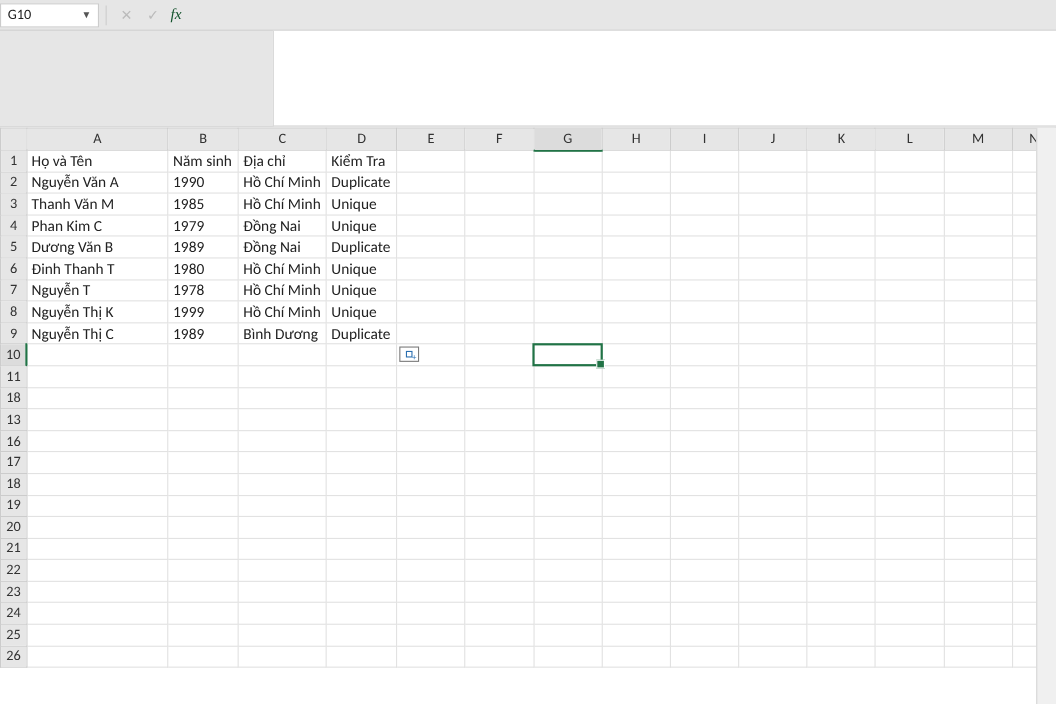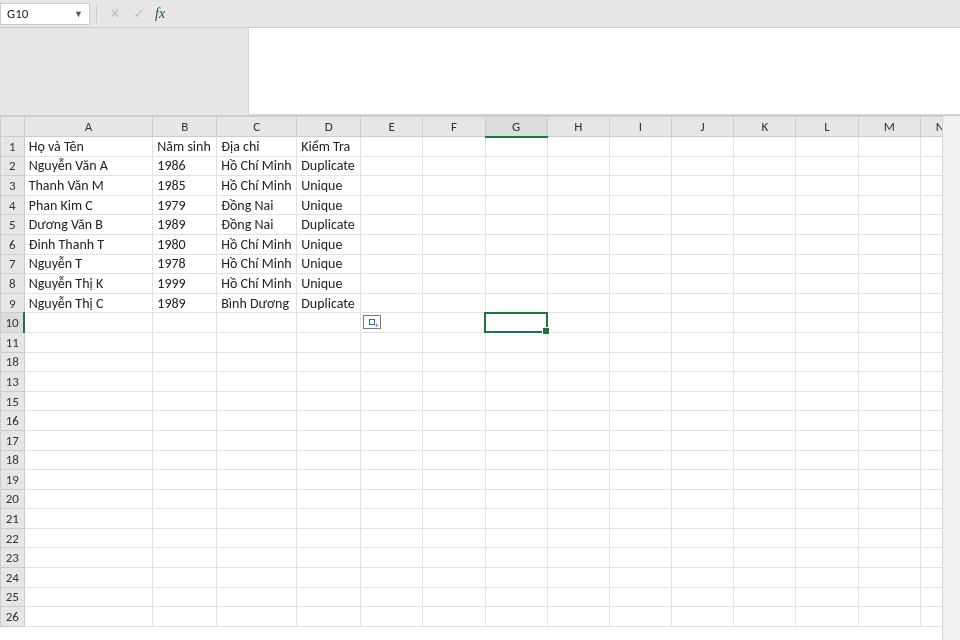--- a/index.html
+++ b/index.html
@@ -111,21 +111,21 @@
           <td class="cell colI"></td>
           <td class="cell colJ"></td>
           <td class="cell colK"></td>
           <td class="cell colL"></td>
           <td class="cell colM"></td>
           <td class="cell colN"></td>
         </tr>
         <tr>
           <td class="rowhead">2</td>
           <td class="cell colA">Nguyễn Văn A</td>
-          <td class="cell colB ralign">1986</td>
+          <td class="cell colB ralign">1990</td>
           <td class="cell colC">Hồ Chí Minh</td>
           <td class="cell colD">Duplicate</td>
           <td class="cell colE"></td>
           <td class="cell colF"></td>
           <td class="cell colG"></td>
           <td class="cell colH"></td>
           <td class="cell colI"></td>
           <td class="cell colJ"></td>
           <td class="cell colK"></td>
           <td class="cell colL"></td>
@@ -297,37 +297,20 @@
           <td class="cell colH"></td>
           <td class="cell colI"></td>
           <td class="cell colJ"></td>
           <td class="cell colK"></td>
           <td class="cell colL"></td>
           <td class="cell colM"></td>
           <td class="cell colN"></td>
         </tr>
         <tr>
           <td class="rowhead">13</td>
-          <td class="cell colA"></td>
-          <td class="cell colB ralign"></td>
-          <td class="cell colC"></td>
-          <td class="cell colD"></td>
-          <td class="cell colE"></td>
-          <td class="cell colF"></td>
-          <td class="cell colG"></td>
-          <td class="cell colH"></td>
-          <td class="cell colI"></td>
-          <td class="cell colJ"></td>
-          <td class="cell colK"></td>
-          <td class="cell colL"></td>
-          <td class="cell colM"></td>
-          <td class="cell colN"></td>
-        </tr>
-        <tr>
-          <td class="rowhead">15</td>
           <td class="cell colA"></td>
           <td class="cell colB ralign"></td>
           <td class="cell colC"></td>
           <td class="cell colD"></td>
           <td class="cell colE"></td>
           <td class="cell colF"></td>
           <td class="cell colG"></td>
           <td class="cell colH"></td>
           <td class="cell colI"></td>
           <td class="cell colJ"></td>

